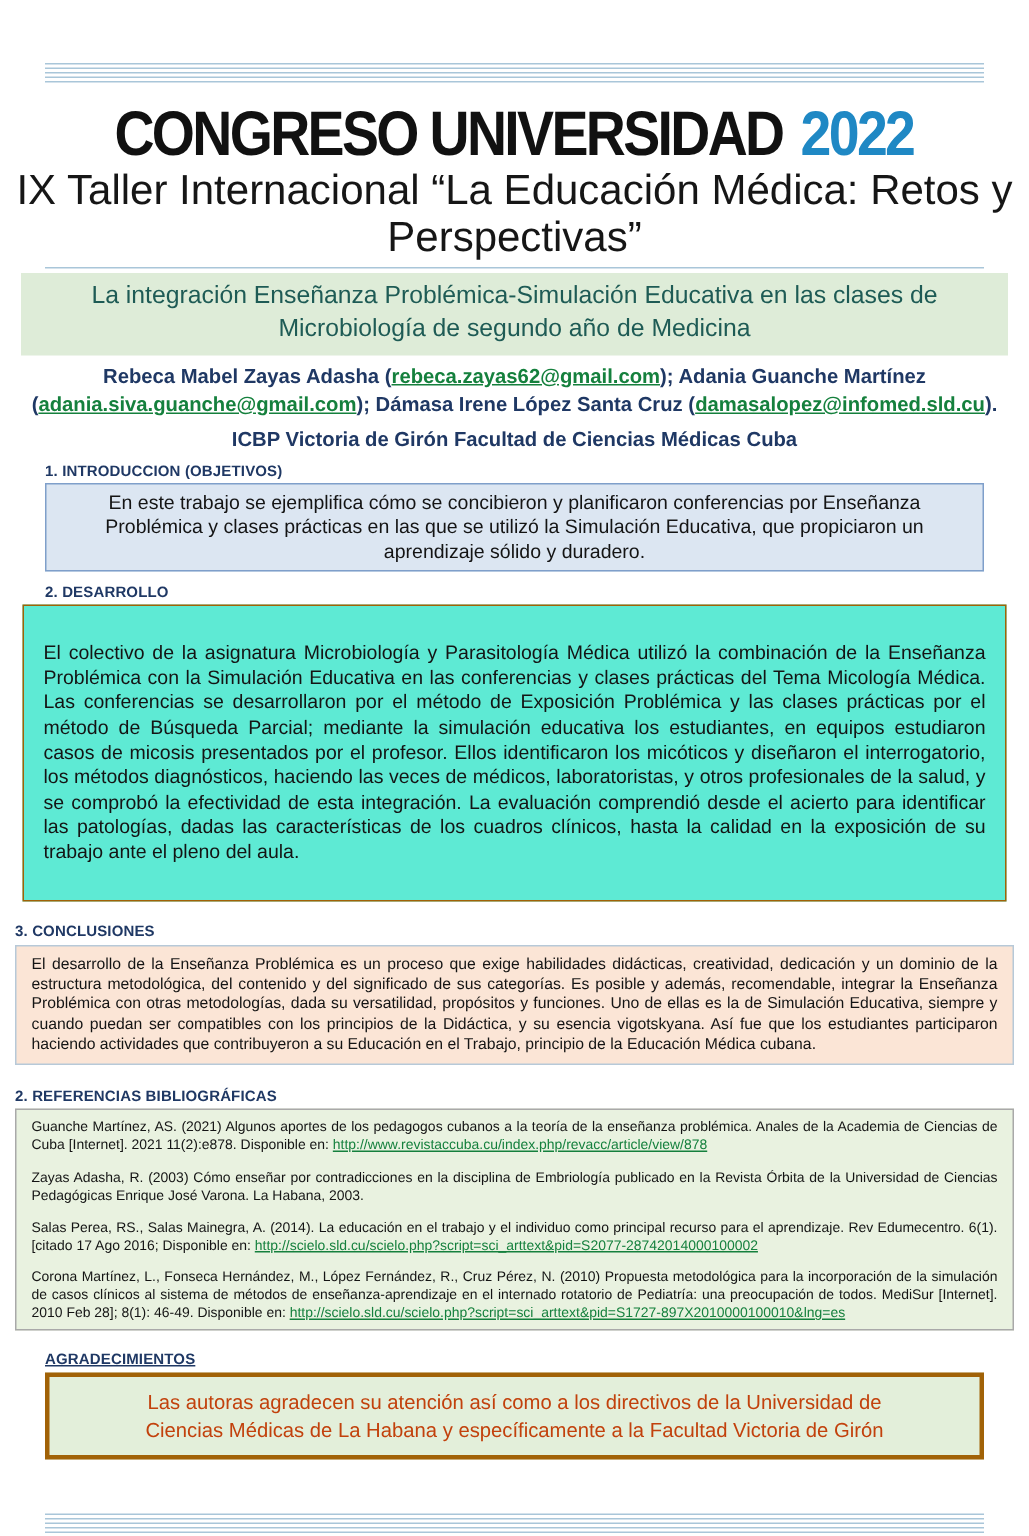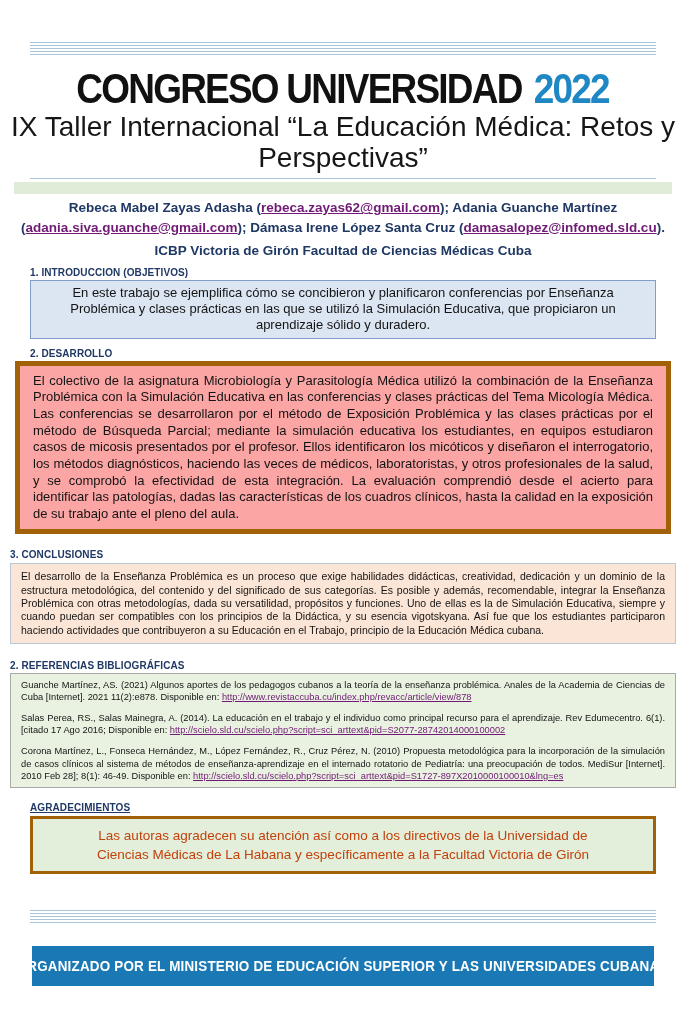--- a/index.html
+++ b/index.html
@@ -37,42 +37,42 @@
     padding: 5px 20px 7px; text-align: center;
   }
   .title-es { color: #1e5b55; font-size: 16.5px; line-height: 1.28; }
   .title-en { color: #2a7383; font-size: 13.5px; line-height: 1.28; margin-top: 2px; }
 
   .authors {
     text-align: center; margin-top: 4px;
     font-size: 13.5px; font-weight: bold; color: #1f3864; line-height: 1.42;
     padding: 0 20px;
   }
-  .authors a, .ref-link { color: #701a75; text-decoration: underline; font-weight: normal; }
+  .authors a, .ref-link { color: #15803d; text-decoration: underline; font-weight: normal; }
   .authors a { font-weight: bold; }
   .affiliation {
     text-align: center; margin-top: 6px;
     font-size: 13.5px; font-weight: bold; color: #1f3864;
   }
 
   .sec-heading {
     font-size: 10px; font-weight: bold; color: #1f3864;
     margin: 9px 0 2px 30px; letter-spacing: 0.1px;
   }
   .sec-heading.wide { margin-left: 10px; }
   .sec-heading.agr { margin-top: 14px; text-decoration: underline; }
 
   .box-intro {
     margin: 2px 30px 0; background: #dce6f2; border: 1px solid #7f9fca;
     padding: 4px 33px; font-size: 13px; line-height: 1.26;
     text-align: center; color: #141414;
   }
   .box-des {
-    margin: 2px 15px 0; background: #fca5a5; border: 5px solid #a16207;
-    padding: 7px 13px; font-size: 13px; line-height: 1.28;
+    margin: 2px 15px 0; background: #5eead4; border: 1px solid #a16207;
+    padding: 23px 13px; font-size: 13px; line-height: 1.28;
     text-align: justify; color: #141414;
   }
   .box-conc {
     margin: 3px 10px 0; background: #fbe5d6; border: 1px solid #b7c9d8;
     padding: 6px 10px; font-size: 10.5px; line-height: 1.27;
     text-align: justify; color: #141414;
   }
   .box-ref {
     margin: 2px 10px 0; background: #e9f2e0; border: 1px solid #a9a9a9;
     padding: 5px 10px; font-size: 9.3px; line-height: 1.3;
@@ -113,40 +113,42 @@
 <div class="main-title">
   <span class="title-inner">
     <span>CONGRESO UNIVERSIDAD</span>
     <span class="year">2022</span>
   </span>
 </div>
 <div class="subtitle">IX Taller Internacional “La Educación Médica: Retos y Perspectivas”</div>
 <div class="divider"></div>
 
 <div class="title-box">
+  <div class="title-es">La integración Enseñanza Problémica-Simulación Educativa en las clases de Microbiología de segundo año de Medicina</div>
 </div>
 
 <div class="authors">
   <span>Rebeca Mabel Zayas Adasha (</span><a href="#">rebeca.zayas62@gmail.com</a><span>); Adania Guanche Martínez</span><br>
   <span>(</span><a href="#">adania.siva.guanche@gmail.com</a><span>); Dámasa Irene López Santa Cruz (</span><a href="#">damasalopez@infomed.sld.cu</a><span>).</span>
 </div>
 <div class="affiliation">ICBP Victoria de Girón Facultad de Ciencias Médicas Cuba</div>
 
 <div class="sec-heading">1. INTRODUCCION (OBJETIVOS)</div>
 <div class="box-intro">En este trabajo se ejemplifica cómo se concibieron y planificaron conferencias por Enseñanza Problémica y clases prácticas en las que se utilizó la Simulación Educativa, que propiciaron un aprendizaje sólido y duradero.</div>
 
 <div class="sec-heading">2. DESARROLLO</div>
 <div class="box-des">El colectivo de la asignatura Microbiología y Parasitología Médica utilizó la combinación de la Enseñanza Problémica con la Simulación Educativa en las conferencias y clases prácticas del Tema Micología Médica. Las conferencias se desarrollaron por el método de Exposición Problémica y las clases prácticas por el método de Búsqueda Parcial; mediante la simulación educativa los estudiantes, en equipos estudiaron casos de micosis presentados por el profesor. Ellos identificaron los micóticos y diseñaron el interrogatorio, los métodos diagnósticos, haciendo las veces de médicos, laboratoristas, y otros profesionales de la salud, y se comprobó la efectividad de esta integración. La evaluación comprendió desde el acierto para identificar las patologías, dadas las características de los cuadros clínicos, hasta la calidad en la exposición de su trabajo ante el pleno del aula.</div>
 
 <div class="sec-heading wide conc-h">3. CONCLUSIONES</div>
 <div class="box-conc">El desarrollo de la Enseñanza Problémica es un proceso que exige habilidades didácticas, creatividad,  dedicación y un dominio de la estructura metodológica, del contenido y del significado de sus categorías. Es posible y además, recomendable, integrar la Enseñanza Problémica con otras metodologías, dada su versatilidad, propósitos y funciones. Uno de ellas es la de Simulación Educativa, siempre y cuando puedan ser compatibles con los principios de la Didáctica, y su esencia vigotskyana. Así fue que los estudiantes participaron haciendo actividades que contribuyeron a su Educación en el Trabajo, principio de la Educación Médica cubana.</div>
 
 <div class="sec-heading wide ref-h">2. REFERENCIAS BIBLIOGRÁFICAS</div>
 <div class="box-ref">
   <p><span>Guanche Martínez, AS. (2021) Algunos aportes de los pedagogos cubanos a la teoría de la enseñanza problémica. Anales de la Academia de Ciencias de Cuba [Internet]. 2021 11(2):e878. Disponible en: </span><a href="#" class="ref-link">http://www.revistaccuba.cu/index.php/revacc/article/view/878</a></p>
+  <p><span>Zayas Adasha, R. (2003) Cómo enseñar por contradicciones en la disciplina de Embriología publicado en la Revista Órbita de la Universidad de Ciencias Pedagógicas Enrique José Varona. La Habana, 2003.</span></p>
   <p><span>Salas Perea, RS., Salas Mainegra, A. (2014). La educación en el trabajo y el individuo como principal recurso para el aprendizaje. Rev Edumecentro. 6(1). [citado 17 Ago 2016; Disponible en: </span><a href="#" class="ref-link">http://scielo.sld.cu/scielo.php?script=sci_arttext&amp;pid=S2077-28742014000100002</a></p>
   <p><span>Corona Martínez, L., Fonseca Hernández, M., López Fernández, R., Cruz Pérez, N. (2010) Propuesta metodológica para la incorporación de la simulación de casos clínicos al sistema de métodos de enseñanza-aprendizaje en el internado rotatorio de Pediatría: una preocupación de todos. MediSur [Internet]. 2010 Feb 28]; 8(1): 46-49. Disponible en: </span><a href="#" class="ref-link">http://scielo.sld.cu/scielo.php?script=sci_arttext&amp;pid=S1727-897X2010000100010&amp;lng=es</a></p>
 </div>
 
 <div class="sec-heading agr">AGRADECIMIENTOS</div>
 <div class="box-agr">Las autoras agradecen su atención así como a los directivos de la Universidad de Ciencias Médicas de La Habana y específicamente a la Facultad Victoria de Girón</div>
 
 <div class="line-group bottom">
   <div class="line"></div>
   <div class="line"></div>

